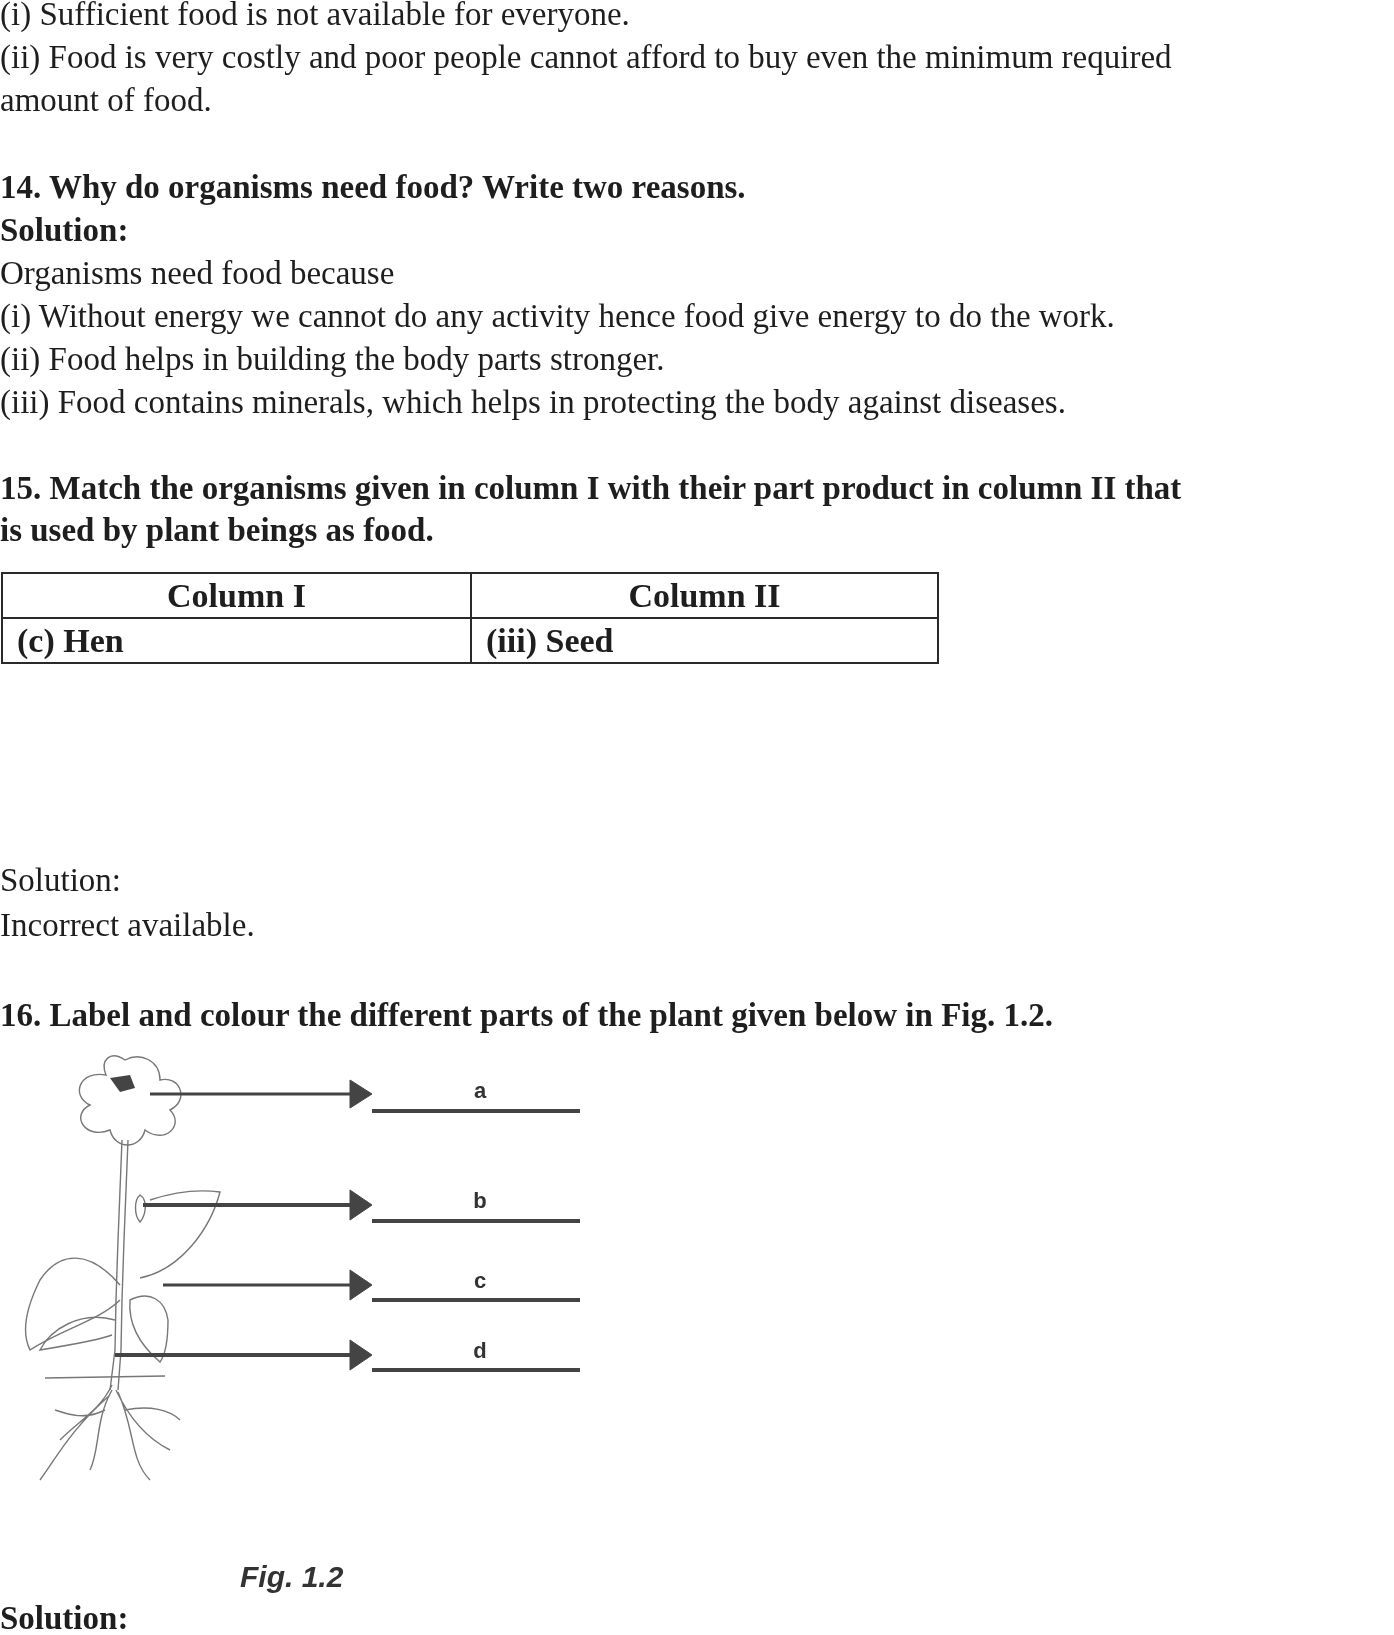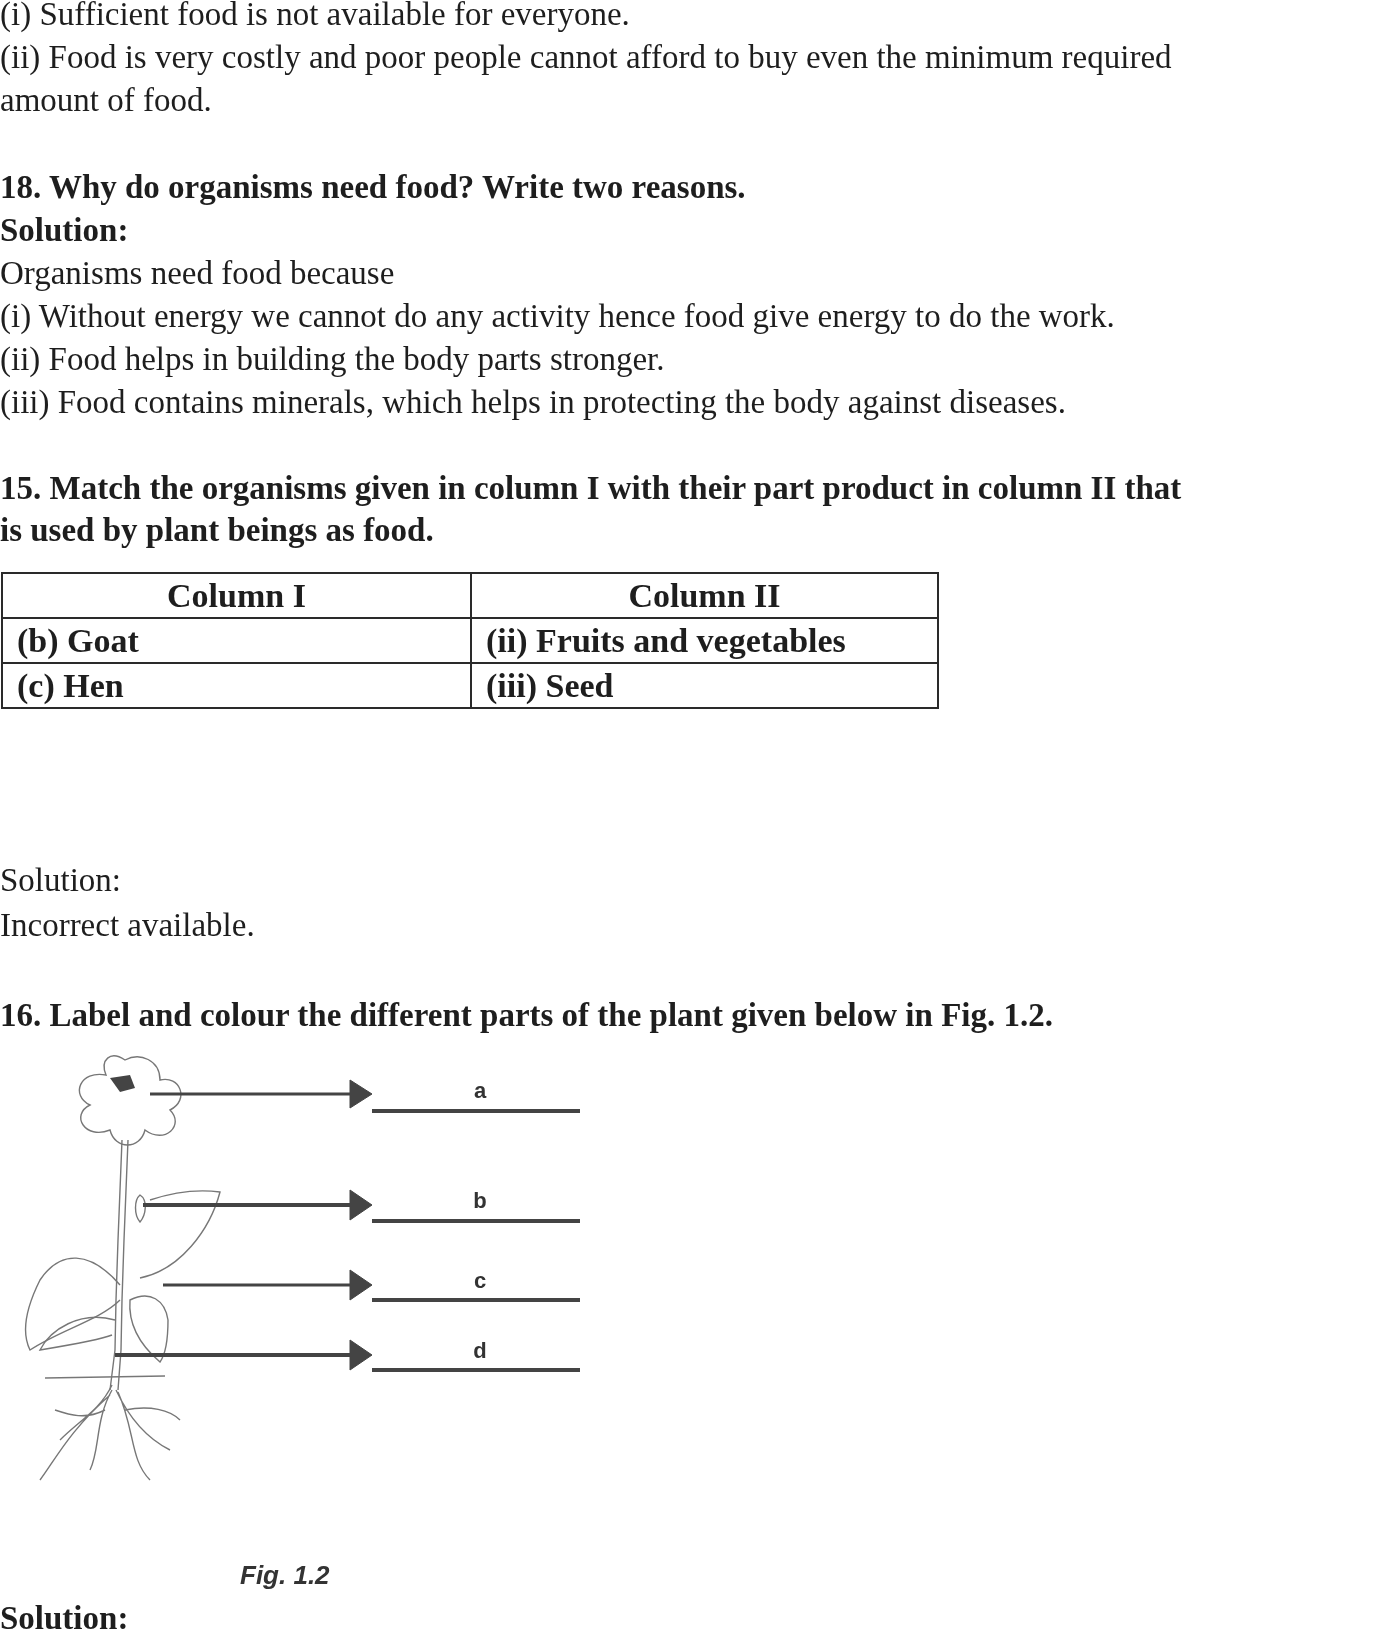--- a/index.html
+++ b/index.html
@@ -17,53 +17,49 @@
   }
   table.match td, table.match th {
     border: 2px solid #2a2a2a; height: 43px; padding: 0 14px; text-align: left;
   }
   table.match th { text-align: center; font-weight: bold; }
   table.match td:first-child, table.match th:first-child { width: 439px; }
   .figure { position: absolute; left: 0; top: 1040px; width: 600px; height: 480px; }
   .fig-caption {
     position: absolute; left: 240px; top: 1560px;
     font-family: "Liberation Sans", sans-serif; font-style: italic; font-weight: bold;
-    font-size: 26px; color: #333;
+    font-size: 30px; color: #333;
   }
 </style>
 </head>
 <body>
 
 <div>
   <div class="line" style="top:-6px">(i) Sufficient food is not available for everyone.</div>
   <div class="line" style="top:37px">(ii) Food is very costly and poor people cannot afford to buy even the minimum required</div>
   <div class="line" style="top:80px">amount of food.</div>
 </div>
 
 <div>
-  <div class="line bold" style="top:167px">18. Why do organisms need food? Write two reasons.</div>
+  <div class="line bold" style="top:167px">14. Why do organisms need food? Write two reasons.</div>
   <div class="line bold" style="top:210px">Solution:</div>
   <div class="line" style="top:253px">Organisms need food because</div>
   <div class="line" style="top:296px">(i) Without energy we cannot do any activity hence food give energy to do the work.</div>
   <div class="line" style="top:339px">(ii) Food helps in building the body parts stronger.</div>
   <div class="line" style="top:382px">(iii) Food contains minerals, which helps in protecting the body against diseases.</div>
 </div>
 
 <div>
   <div class="line bold" style="top:468px">15. Match the organisms given in column I with their part product in column II that</div>
   <div class="line bold" style="top:510px">is used by plant beings as food.</div>
   <table class="match">
     <tbody>
         <tr>
       <th>Column I</th>
       <th>Column II</th>
-    </tr>
-    <tr>
-      <td>(b) Goat</td>
-      <td>(ii) Fruits and vegetables</td>
     </tr>
     <tr>
       <td>(c) Hen</td>
       <td>(iii) Seed</td>
     </tr>
   </tbody>
     </table>
   <div class="line" style="top:860px">Solution:</div>
   <div class="line" style="top:905px">Incorrect available.</div>
 </div>

